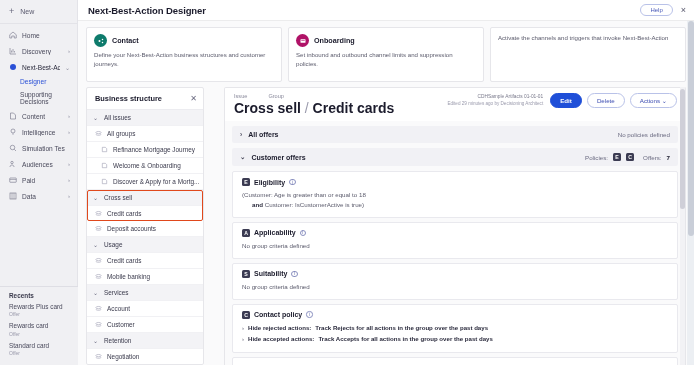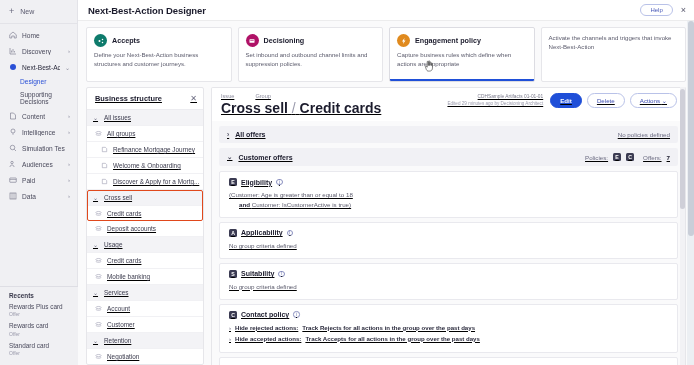--- a/index.html
+++ b/index.html
@@ -97,21 +97,21 @@
   }
   .card-head { display:flex; align-items:center; gap:5px; margin-bottom:4px; }
   .card-ico { width:13px; height:13px; border-radius:50%; flex:0 0 13px;
               display:flex; align-items:center; justify-content:center; color:#fff; }
   .card-title { font-size:7.2px; font-weight:bold; color:#1b1b2c; }
   .card-desc { font-size:6.1px; color:#5b5b6c; line-height:1.45; }
 
   .cursor-hand { position:absolute; left:138px; top:56px; font-size:11px; color:#333; }
 
   
-  .body { flex:1; display:flex; background:#fafafb; padding: 5px 8px 0 8px; gap:7px; overflow:hidden;text-decoration:underline;}
+  .body { flex:1; display:flex; background:#fafafb; padding: 5px 8px 0 8px; gap:20px; overflow:hidden;}
 
   
   .bstruct {
     width: 118px; flex:0 0 118px;
     background:#fff; border:1px solid #e6e6ea; border-radius:2px;
     display:flex; flex-direction:column; overflow:hidden;
   }
   .bstruct-head {
     display:flex; align-items:center; padding: 6px 6px 6px 8px;
     border-bottom:1px solid #ececf0;
@@ -347,54 +347,38 @@
 
       <div class="card">
         <div class="card-head">
           <div class="card-ico" style="background:#0e7b6c">
             <svg width="8" height="8" viewBox="0 0 16 16">
                 <circle cx="5" cy="8" r="2" fill="#fff"></circle>
                 <circle cx="11" cy="5" r="1.5" fill="#fff"></circle>
                 <circle cx="11" cy="11" r="1.5" fill="#fff"></circle>
               </svg>
           </div>
-          <div class="card-title">Accepts</div>
+          <div class="card-title">Contact</div>
         </div>
         <div class="card-desc">Define your Next-Best-Action business structures and customer journeys.</div>
       </div>
 
       <div class="card">
         <div class="card-head">
           <div class="card-ico" style="background:#b01267">
             <svg width="8" height="8" viewBox="0 0 16 16">
                 <rect x="3" y="4.5" width="10" height="7" rx="1" fill="#fff"></rect>
                 <rect x="4.5" y="6.5" width="7" height="1.2" fill="#b01267"></rect>
               </svg>
           </div>
-          <div class="card-title">Decisioning</div>
+          <div class="card-title">Onboarding</div>
         </div>
         <div class="card-desc">Set inbound and outbound channel limits and suppression policies.</div>
       </div>
 
-      <div class="card selected">
-        <div class="card-head">
-          <div class="card-ico" style="background:#e08a1e">
-            <svg width="8" height="8" viewBox="0 0 16 16">
-                <path d="M9 2 4 9h3l-1 5 5-7H8z" fill="#fff"></path>
-              </svg>
-          </div>
-          <div class="card-title">Engagement policy</div>
-        </div>
-        <div class="card-desc">Capture business rules which define when actions are appropriate</div>
-        <div class="cursor-hand" style="position:absolute;left:34px;top:32px;">
-          <svg width="10" height="12" viewBox="0 0 16 20">
-              <path d="M5 3c0-1 1.6-1 1.6 0v6h.8V2c0-1 1.6-1 1.6 0v7h.8V4c0-1 1.6-1 1.6 0v5h.8V6c0-1 1.6-1 1.6 0v7.5c0 3-2 5-5 5H7c-2 0-3-1.5-3.6-3L2 11c-.4-1 1-1.8 1.6-.8L5 12z" fill="#fff" stroke="#333" stroke-width="1"></path>
-            </svg>
-        </div>
-      </div>
 
 
       <div class="card">
         <div class="card-desc">Activate the channels and triggers that invoke Next-Best-Action</div>
       </div>
     </div>
 
     <div class="body">
 
       <div class="bstruct">

